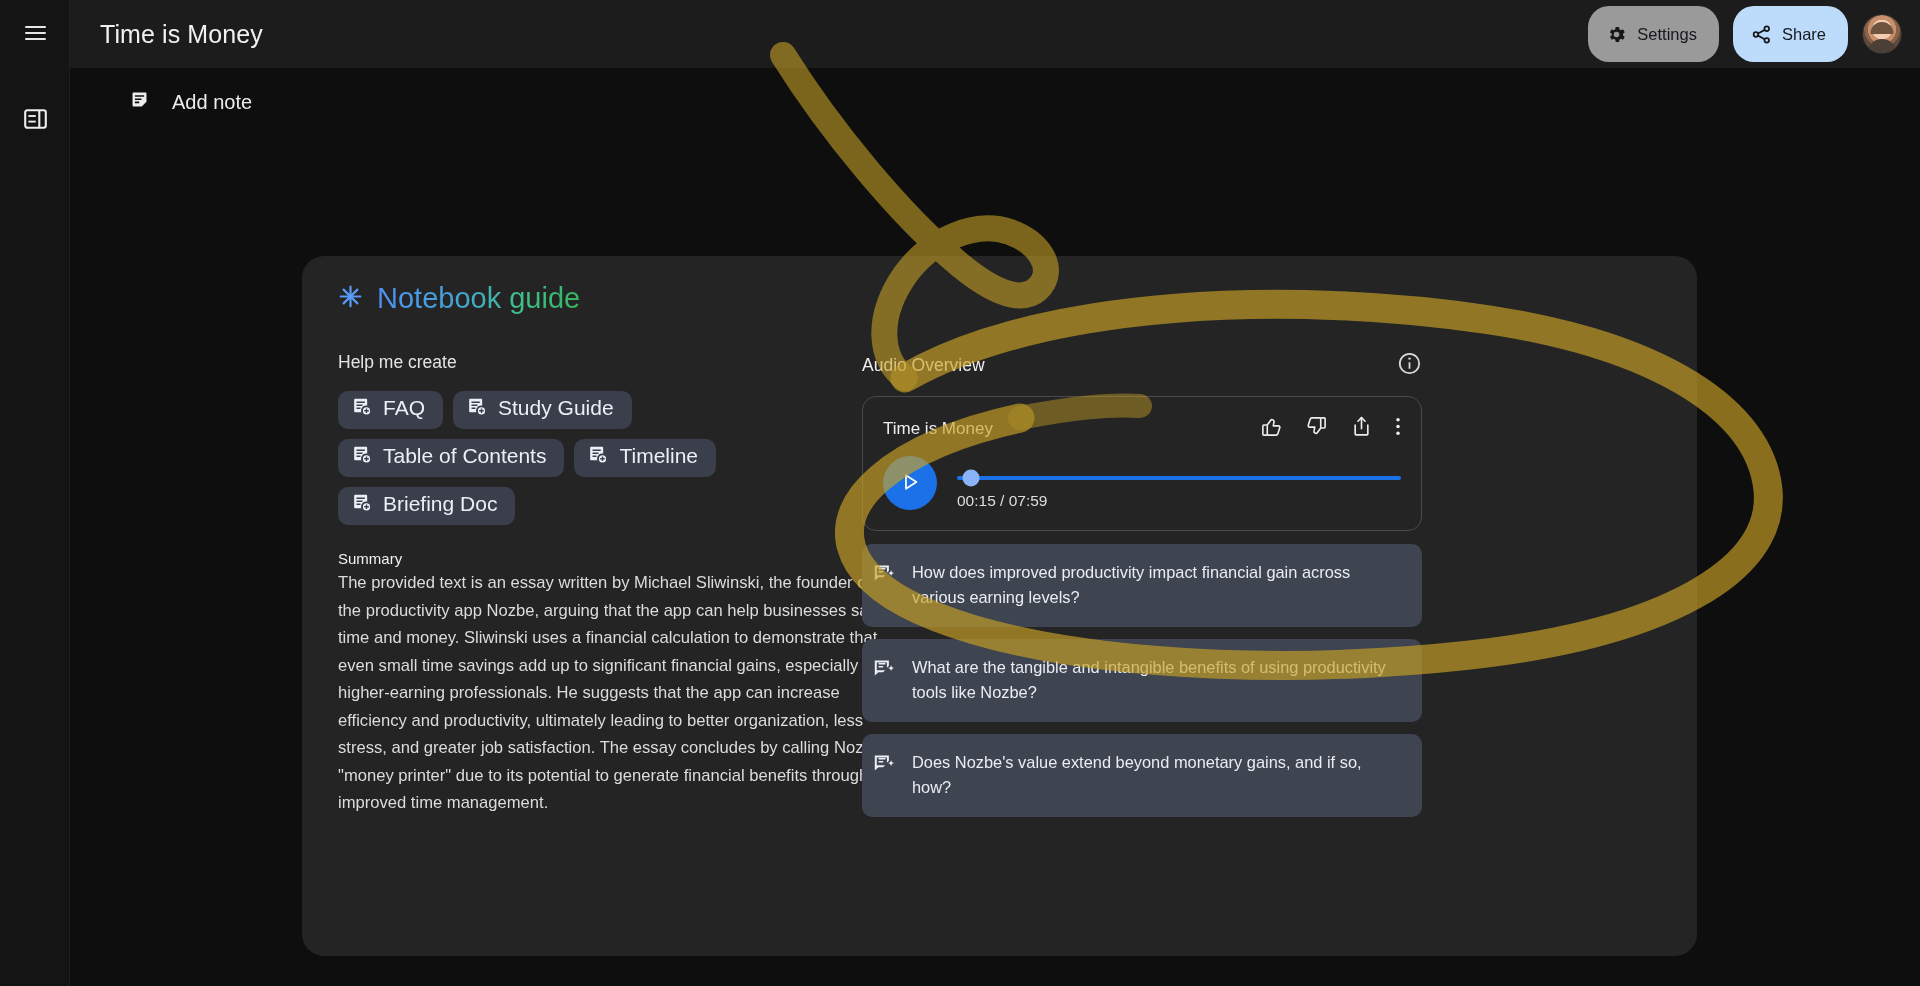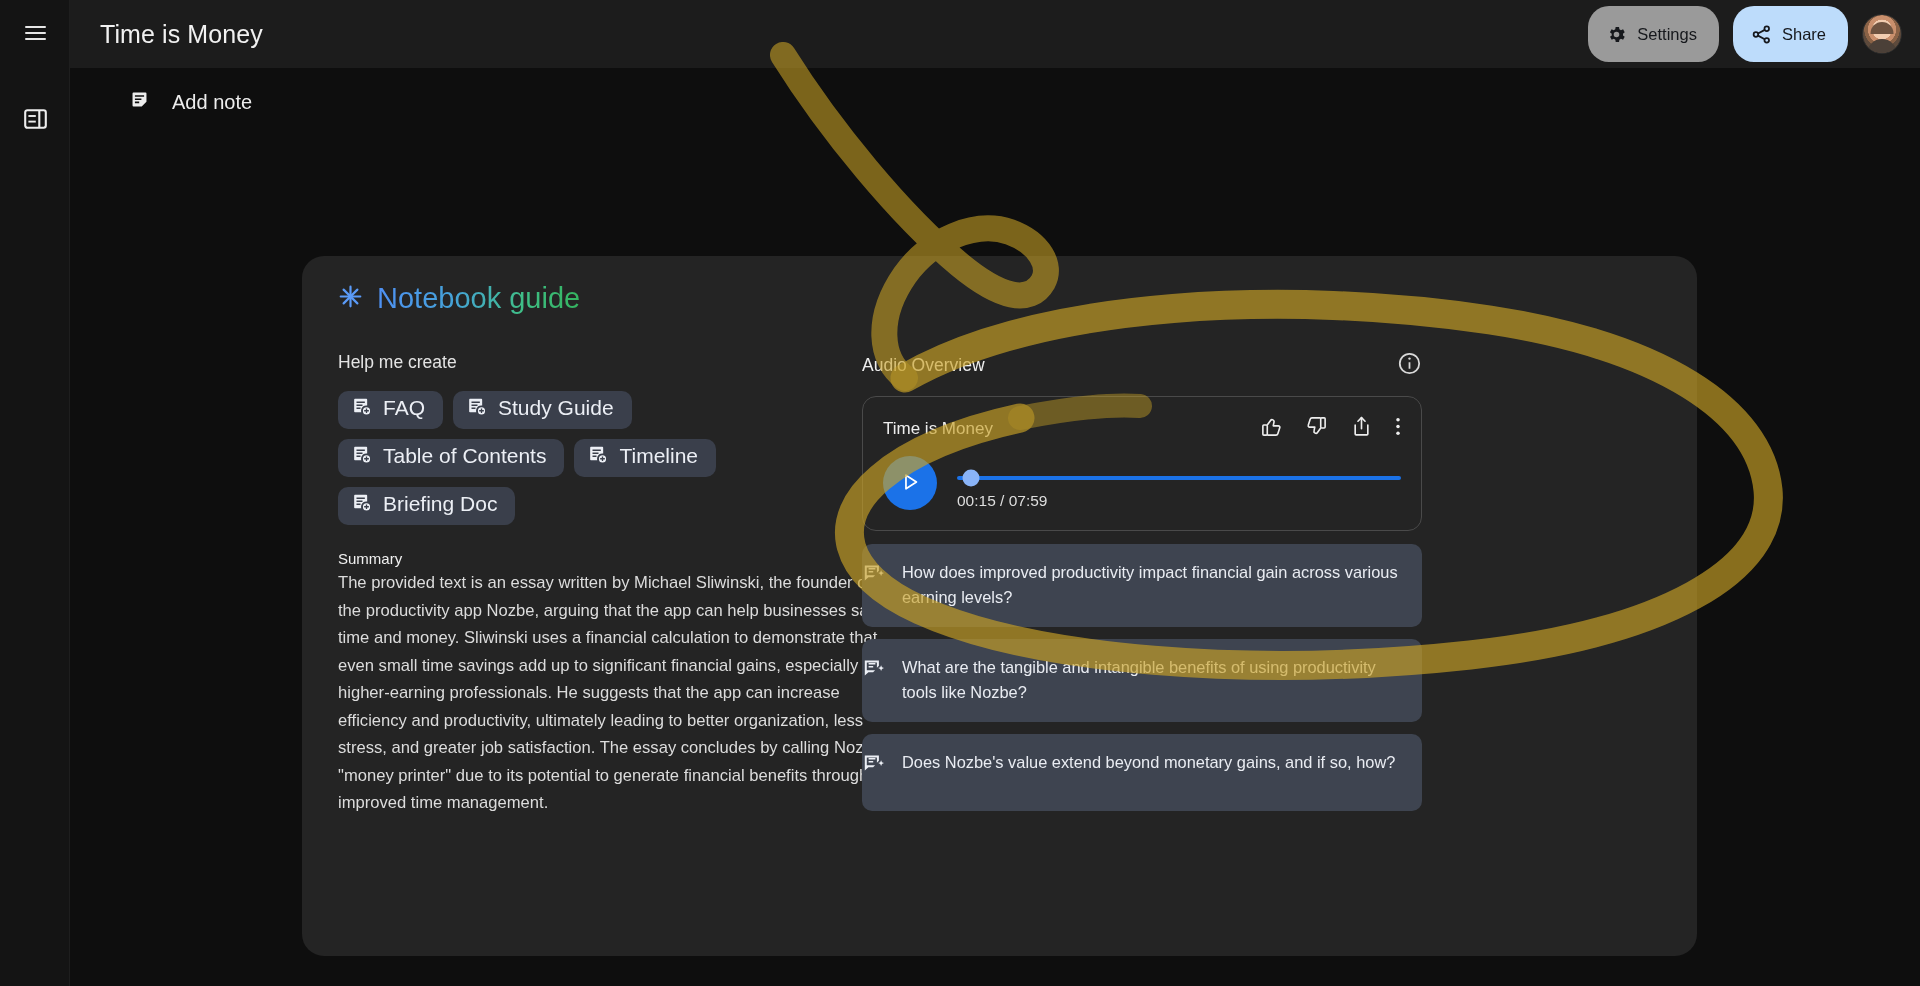--- a/index.html
+++ b/index.html
@@ -287,21 +287,21 @@
     margin-bottom: 14px;
   }
   .sq-card {
     display: flex;
     align-items: flex-start;
     gap: 16px;
     width: 560px;
     min-height: 77px;
     background: #3e4450;
     border-radius: 10px;
-    padding: 16px 20px 16px 0;
+    padding: 16px 20px 16px 10px;
     margin-bottom: 12px;
     cursor: pointer;
   }
   .sq-text {
     font-size: 16.4px;
     line-height: 1.55;
     color: #e9ecf2;
   }
   .sq-icon { flex: 0 0 auto; padding-top: 2px; }
 

